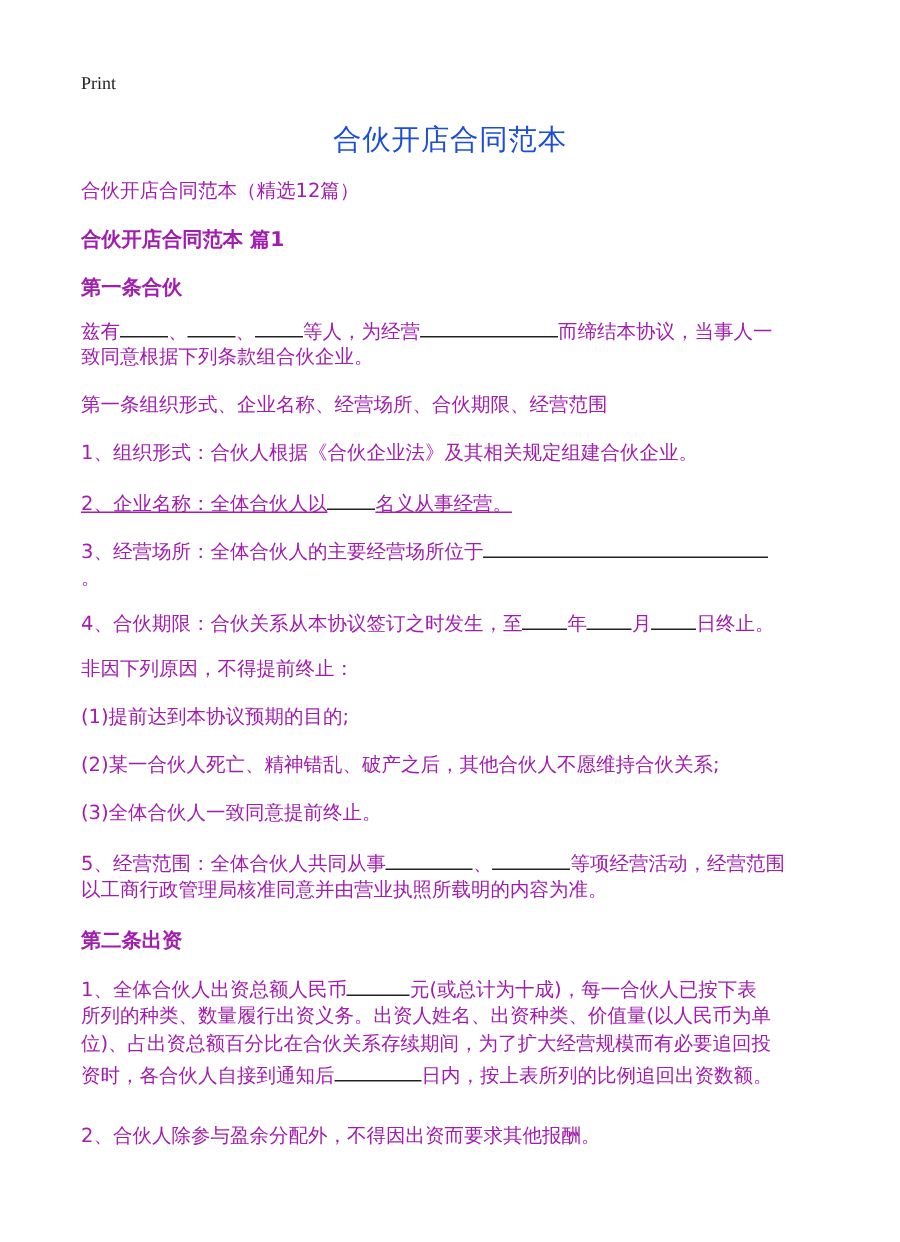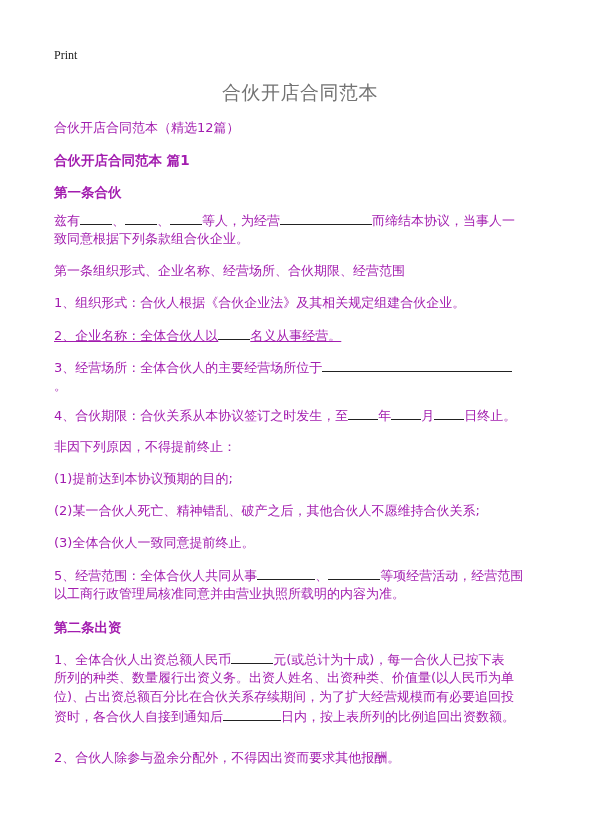--- a/index.html
+++ b/index.html
@@ -9,21 +9,21 @@
     color: #111111;
   }
   .page { position: absolute; left: 0; top: 0; width: 540px; height: 828px; }
   .print-label {
     position: absolute; left: 54px; top: 48px;
     font-family: "Liberation Serif", "DejaVu Serif", serif;
     font-size: 12px; color: #222;
   }
   .doc-title {
     position: absolute; left: 0; top: 80px; width: 600px; text-align: center;
-    font-size: 19px; letter-spacing: 0.5px; color: #737373;
+    font-size: 19px; letter-spacing: 0.5px; color: #1d4ed8;
   }
   .line {
     position: absolute; left: 54px; font-size: 13px; line-height: 20px;
     white-space: nowrap; color: #a21caf;
   }
   .bold { font-weight: bold; font-size: 13.5px; }
   .blank { display: inline-block; border-bottom: 1px solid #222; height: 14px; vertical-align: baseline; }
 </style>
 </head>
 <body>

